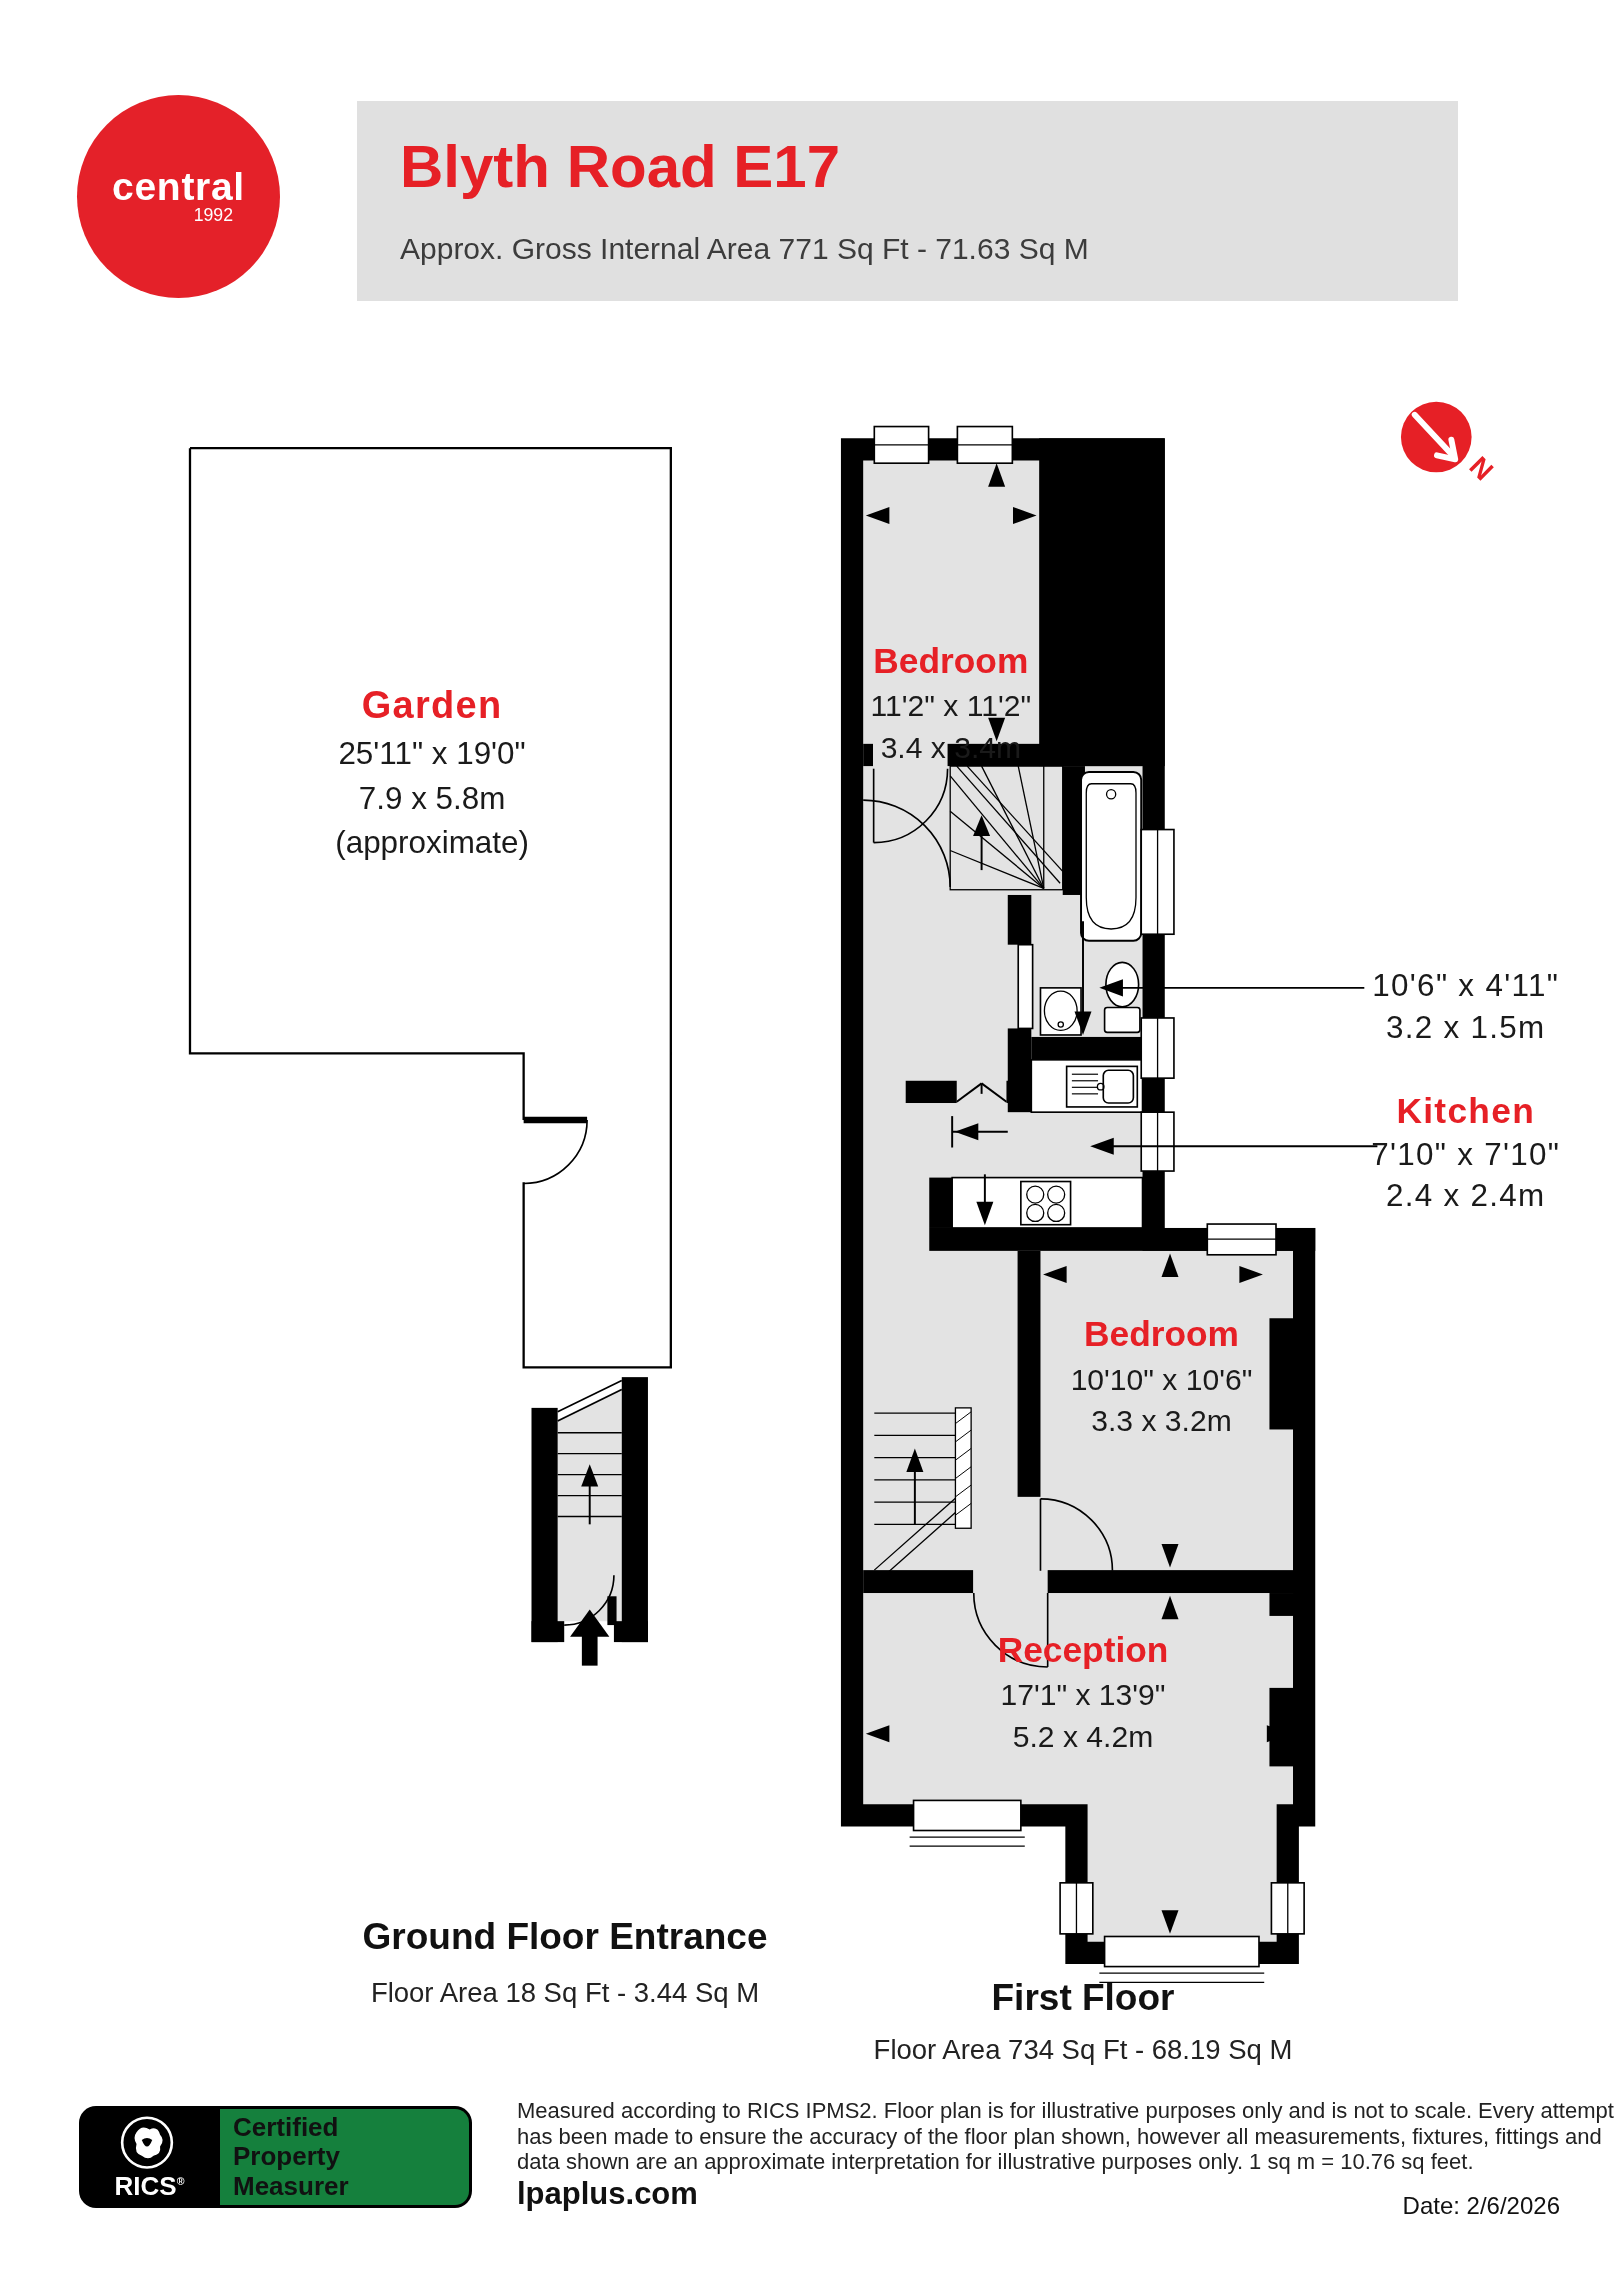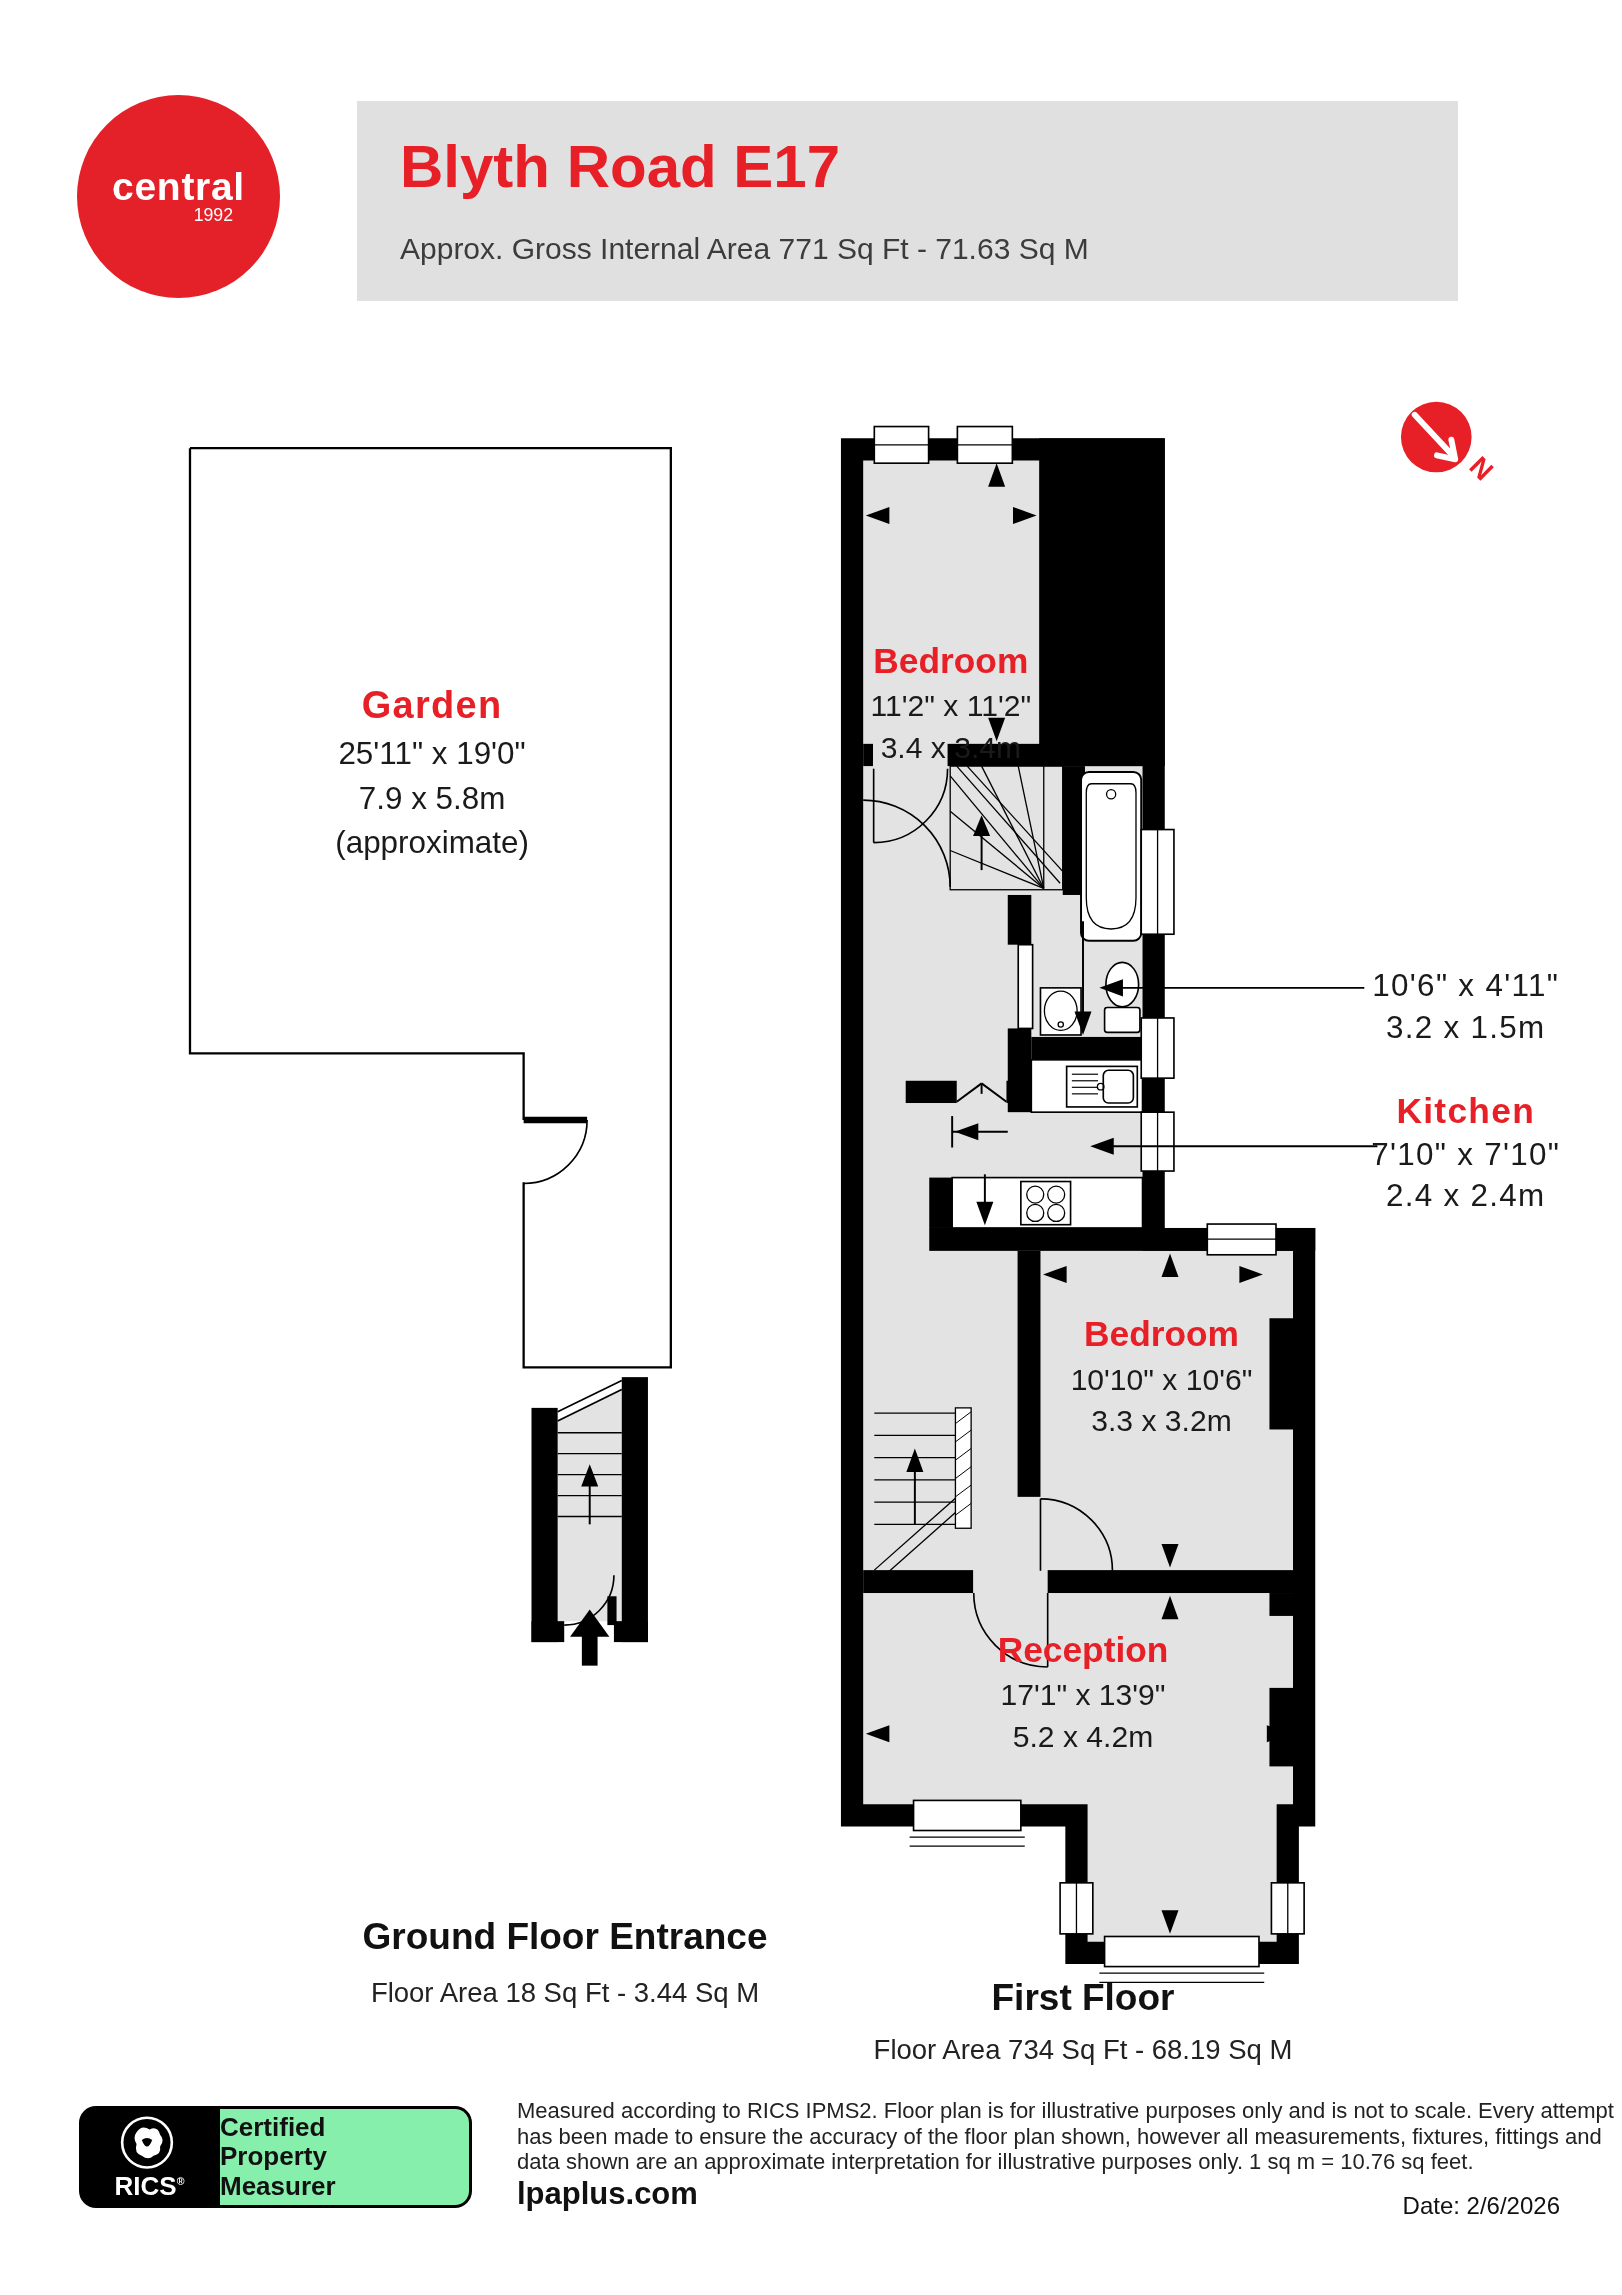--- a/index.html
+++ b/index.html
@@ -20,22 +20,22 @@
     display:flex;flex-direction:column;justify-content:center;padding-left:43px;box-sizing:border-box;gap:18px;
   }
   #banner .title{color:#e62026;font-weight:bold;font-size:60px;line-height:65px;}
   #banner .subtitle{color:#3c3c3c;font-size:30px;line-height:39px;margin-top:11.8px;}
   
   .sec-title{font-weight:bold;font-size:37px;color:#111;transform:translateX(-50%);white-space:nowrap;}
   .sec-area{font-size:27.5px;color:#222;transform:translateX(-50%);white-space:nowrap;}
   
   #rics-badge{left:79px;top:2106px;width:393px;height:102px;display:flex;}
   #rics-black{width:141px;height:100%;background:#000;border-radius:17px 0 0 17px;position:relative;}
-  #rics-white{flex:1;height:100%;background:#86efac;border:3.3px solid #000;box-sizing:border-box;
-    border-left:none;border-radius:0 17px 17px 0;display:flex;flex-direction:column;justify-content:center;}
+  #rics-white{flex:1;height:100%;background:#15803d;border:3.3px solid #000;box-sizing:border-box;
+    border-left:none;border-radius:0 17px 17px 0;display:flex;flex-direction:column;justify-content:center;padding-left:13px;}
   #rics-white .bl{font-weight:bold;font-size:26px;line-height:29.4px;color:#111;}
   #rics-org{position:absolute;left:50%;transform:translateX(-50%);bottom:6.5px;color:#fff;font-weight:bold;font-size:26px;white-space:nowrap;}
   #rics-org .reg{font-size:10.5px;vertical-align:super;}
   #disclaimer{left:517px;top:2098px;width:1073px;}
   #disclaimer .dl{font-size:22px;line-height:25.5px;color:#222;white-space:nowrap;}
   #website{left:517px;top:2176px;font-size:31px;font-weight:bold;color:#111;}
   #date{right:63px;top:2192px;font-size:24px;color:#111;}
   svg text{font-family:"Liberation Sans", sans-serif;}
   .room-title{font-weight:bold;fill:#e62026;font-size:54px;}
   .room-dim{fill:#1a1a1a;font-size:46px;}

